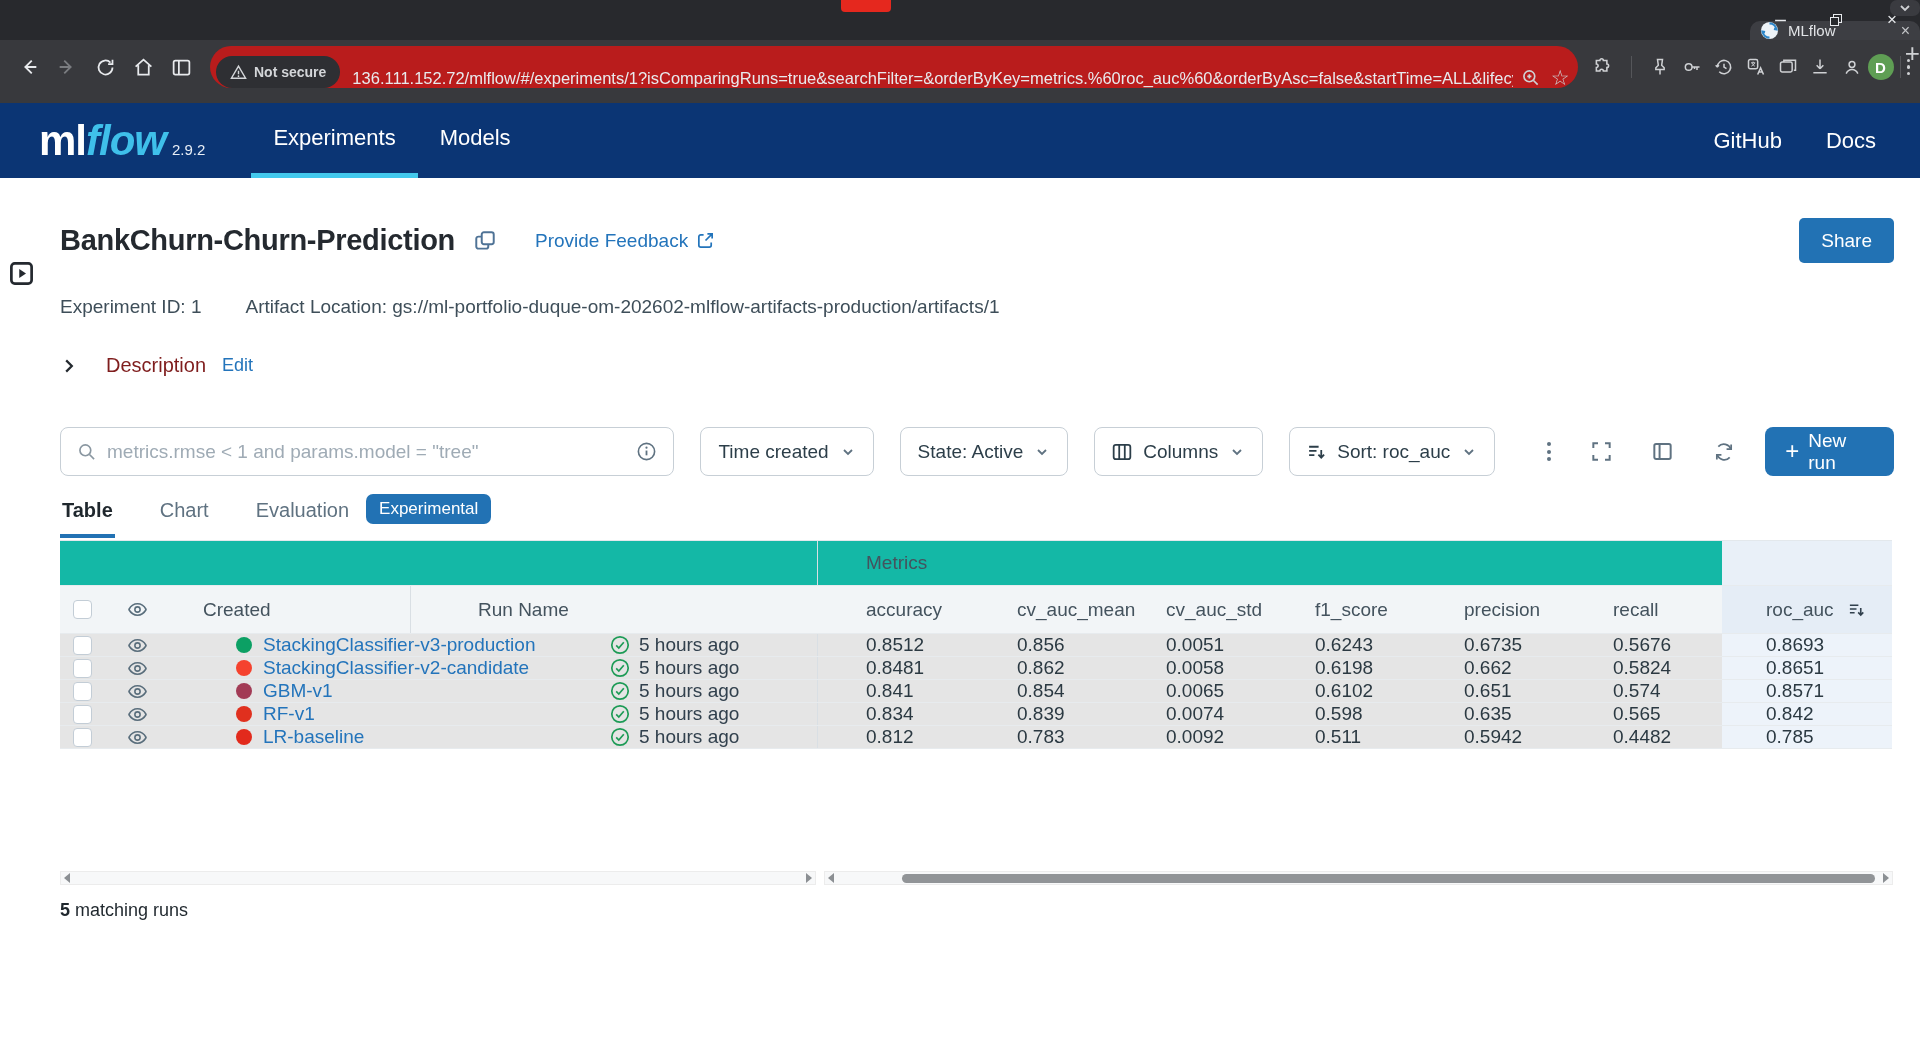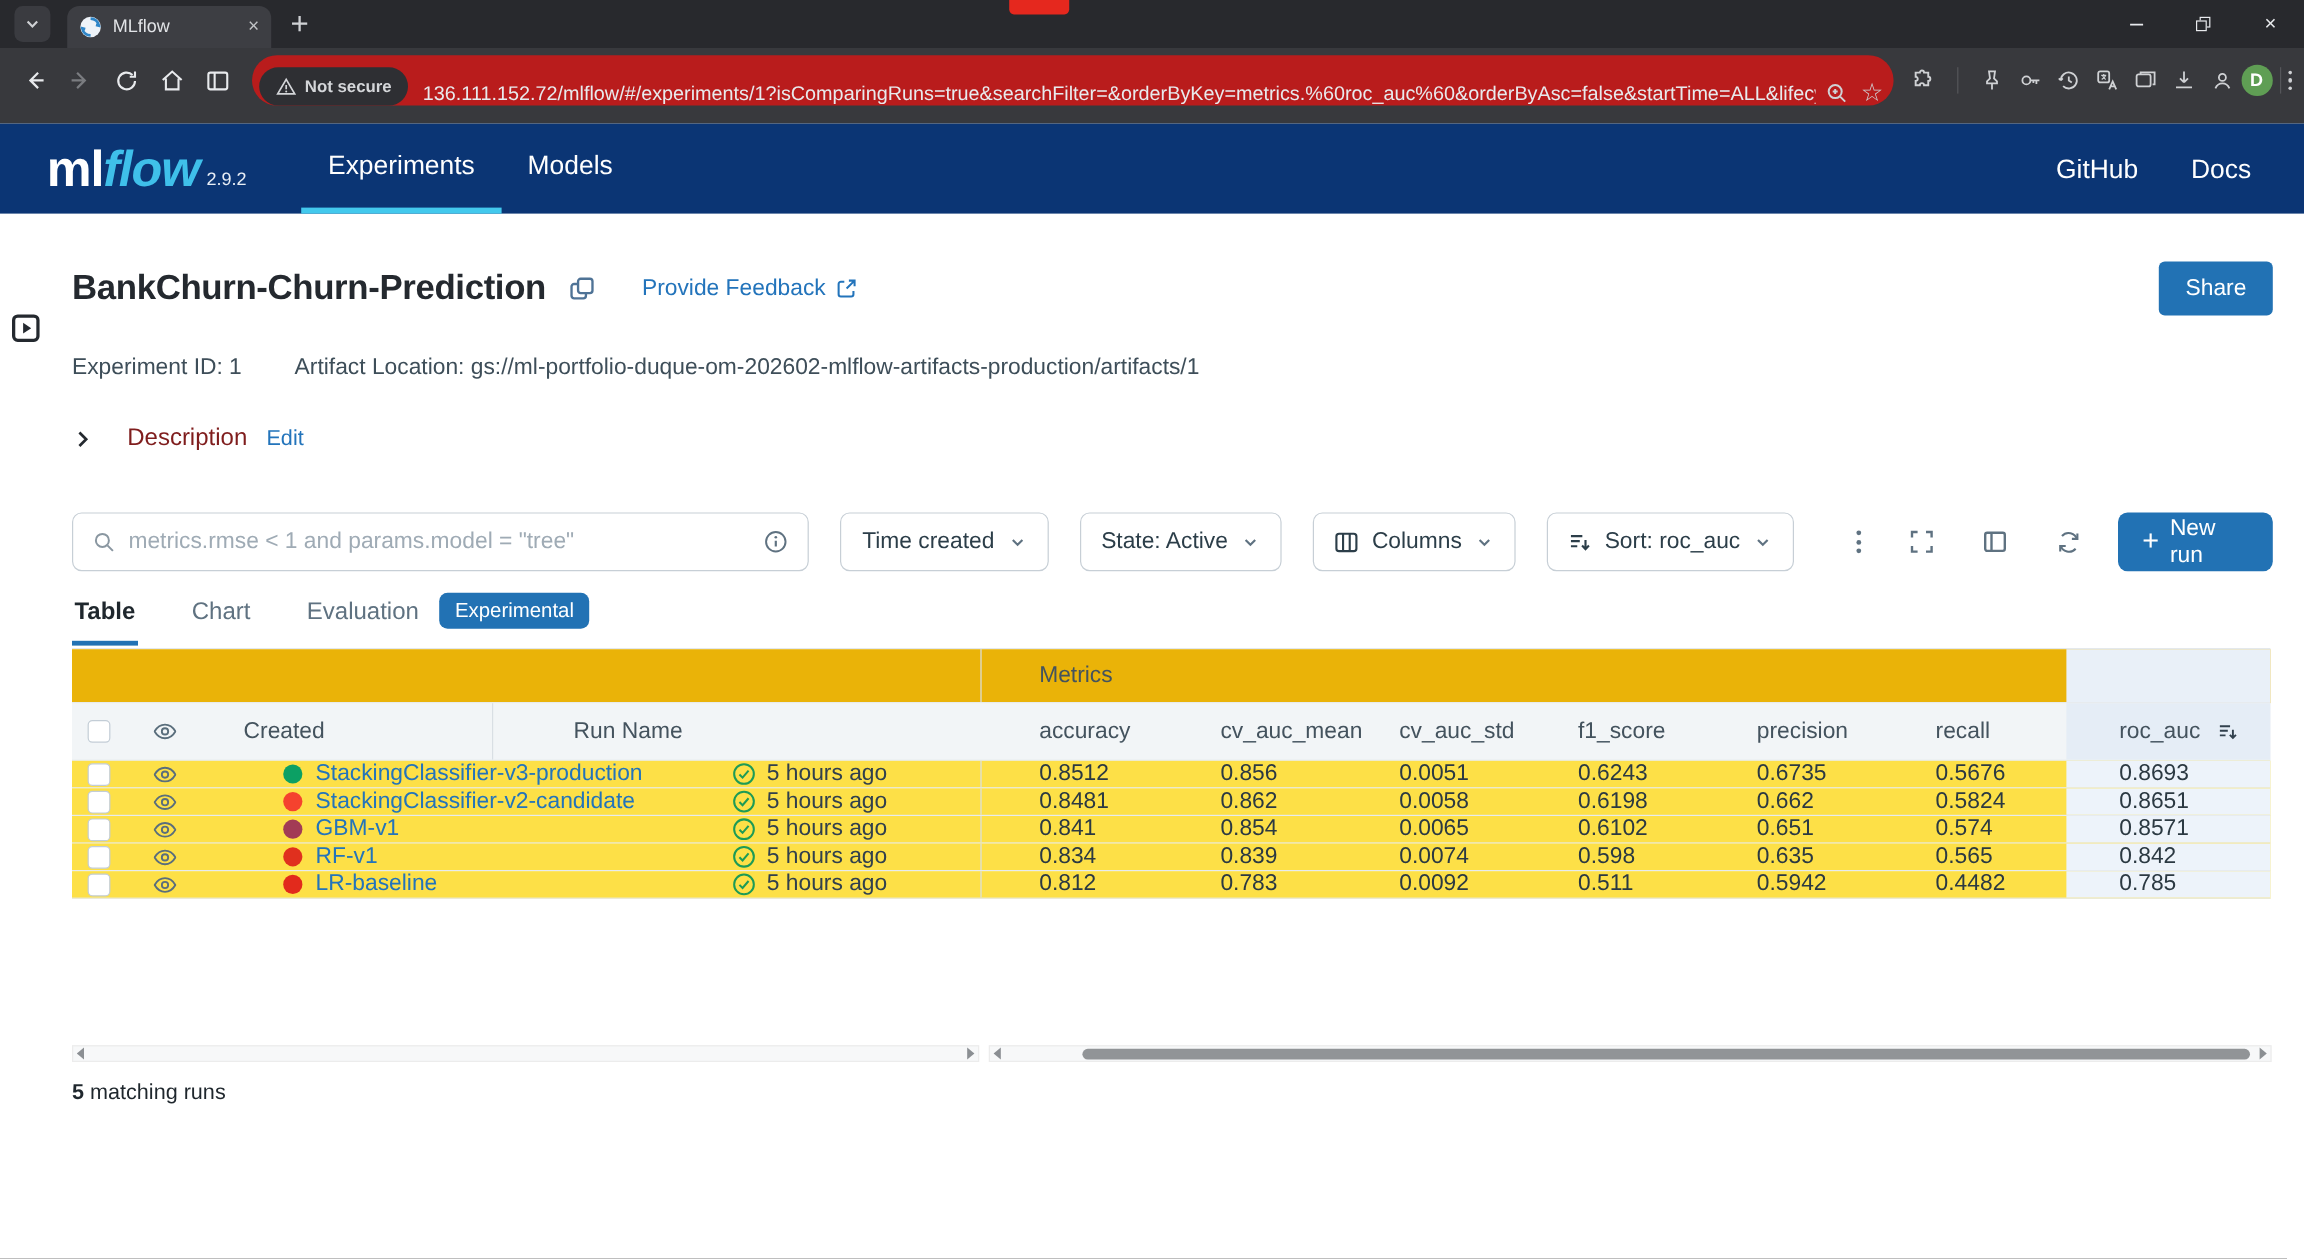--- a/index.html
+++ b/index.html
@@ -1,21 +1,21 @@
 <!DOCTYPE html>
 <html><head>
 <meta charset="utf-8">
 <style>
   * { margin:0; padding:0; box-sizing:border-box; }
   html,body { background:#555; }
   body { font-family:"Liberation Sans", sans-serif; }
   .screen { position:relative; width:1920px; height:1049px; background:#fff; overflow:hidden; }
 
   
-  .tabstrip { position:relative; height:40px; background:#28292d; display:flex; align-items:flex-end; }
+  .tabstrip { position:relative; height:40px; background:#28292d; display:flex; align-items:flex-end;flex-direction:column; }
   .tab-search { width:30px; height:30px; margin:0 0 5px 12px; border-radius:7px; background:#3a3b40; display:flex; align-items:center; justify-content:center; }
   .tab { width:170px; height:35px; margin-left:14px; background:#3d3e43; border-radius:10px 10px 0 0; display:flex; align-items:center; gap:9px; padding:0 10px; }
   .tab-title { color:#e2e4e7; font-size:15px; flex:1; white-space:nowrap; overflow:hidden; }
   .tab-close { color:#c3c5c8; font-size:16px; line-height:1; }
   .newtab { color:#cfd1d4; font-size:26px; margin:0 0 8px 16px; line-height:1; }
   .rec-bar { position:absolute; left:841px; top:0; width:50px; height:12px; background:#e5281e; border-radius:0 0 4px 4px; }
   .win-controls { position:absolute; right:0; top:0; height:40px; display:flex; }
   .win-btn { width:56px; height:40px; display:flex; align-items:center; justify-content:center; color:#e8eaed; font-size:17px; }
   .restore-glyph { position:relative; width:12px; height:12px; }
   .restore-glyph i { position:absolute; width:9px; height:9px; border:1.4px solid #e8eaed; display:block; }
@@ -75,22 +75,22 @@
   .newrun-btn { background:#2272b4; color:#fff; height:49px; border-radius:8px; display:flex; align-items:center; gap:9px; padding:0 20px; font-size:19px; margin-left:auto; }
   .newrun-plus { font-size:24px; font-weight:400; line-height:1; margin-top:-2px; }
 
   .tabs-row { margin-top:23px; display:flex; align-items:center; border-bottom:1px solid transparent; }
   .vtab { font-size:20px; color:#5f7281; padding:0 2px 12px 2px; margin-right:43px; border-bottom:4px solid transparent; }
   .vtab.active { color:#1f272d; font-weight:700; border-bottom-color:#2272b4; }
   .exp-badge { background:#2272b4; color:#fff; font-size:17px; border-radius:7px; padding:5px 13px; margin:-12px 0 0 -28px; position:relative; top:-4px; }
 
   
   .runs-table { margin-top:1px; width:1832px; border-top:1px solid #e3e8ec; }
-  .trow { display:flex; align-items:stretch; border-bottom:1px solid #e7ebee; background:#fde047; }
-  .grow-head { height:45px; background:#eab308; }
+  .trow { display:flex; align-items:stretch; border-bottom:1px solid #e7ebee; background:#e5e5e5; }
+  .grow-head { height:45px; background:#14b8a6; }
   .col-head { height:48px; background:#f2f5f7; }
   .cell { display:flex; align-items:center; font-size:19px; }
   .col-cb { width:45px; justify-content:center; }
   .col-eye { width:64px; justify-content:center; }
   .col-name { width:407px; padding-left:67px; gap:11px; }
   .col-created { width:242px; padding-left:34px; border-right:1px solid #d9dfe4; gap:9px; }
   .hlabel { color:#44535e; font-size:19px; }
   .metrics-wrap { display:flex; flex:1; }
   .mcell { display:flex; align-items:center; padding-left:44px; color:#2b3942; font-size:19px; }
   .metrics-wrap .mcell:nth-child(1) { width:155px; padding-left:48px; }

